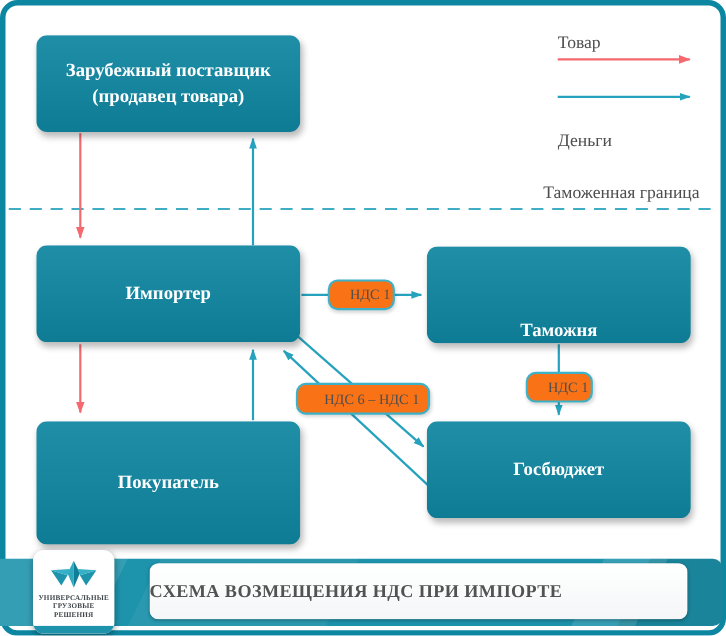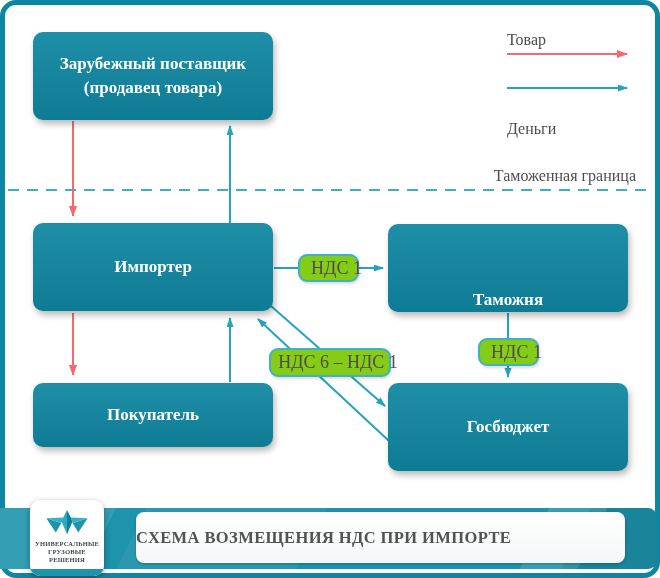--- a/index.html
+++ b/index.html
@@ -24,25 +24,25 @@
   .node{
     position:absolute;background-color:var(--box-teal,#0e86a0);
     background-image:linear-gradient(180deg,rgba(255,255,255,.07),rgba(0,0,0,.08));
     border-radius:10px;color:#ffffff;font-weight:bold;font-size:17px;line-height:24px;
     display:flex;flex-direction:column;align-items:center;justify-content:center;text-align:center;
     box-shadow:2px 4px 6px rgba(40,40,40,.32);z-index:2;box-sizing:border-box;
   }
   .node-supplier{left:33px;top:32px;width:240px;height:88px;}
   .node-importer{left:33px;top:223px;width:240px;height:88px;text-align:center;}
   .node-customs{left:388px;top:224px;width:240px;height:88px;justify-content:flex-end;}
-  .node-buyer{left:33px;top:383px;width:240px;height:64px;}
+  .node-buyer{left:33px;top:383px;width:240px;height:112px;}
   .node-budget{left:388px;top:383px;width:240px;height:88px;}
   .pill{
-    position:absolute;background:#84cc16;border:2px solid var(--pill-border,#3cb1c8);
-    border-radius:9px;color:var(--text-gray,#4d4d4d);font-size:18px;
+    position:absolute;background:#f97316;border:2px solid var(--pill-border,#3cb1c8);
+    border-radius:9px;color:var(--text-gray,#4d4d4d);font-size:13px;
     display:flex;align-items:center;justify-content:center;
     box-shadow:1px 2px 3px rgba(0,0,0,.15);z-index:3;box-sizing:border-box;white-space:nowrap;padding-left:16px;
   }
   .pill-nds1-customs{left:298px;top:254px;width:61px;height:28px;}
   .pill-cost{left:82px;top:335px;width:170px;height:28px;}
   .pill-nds2{left:269px;top:348px;width:122px;height:29px;}
   .pill-nds1-budget{left:478px;top:338px;width:61px;height:28px;}
   .legend-label{
     position:absolute;color:var(--text-gray,#4d4d4d);font-size:16px;z-index:2;
   }

